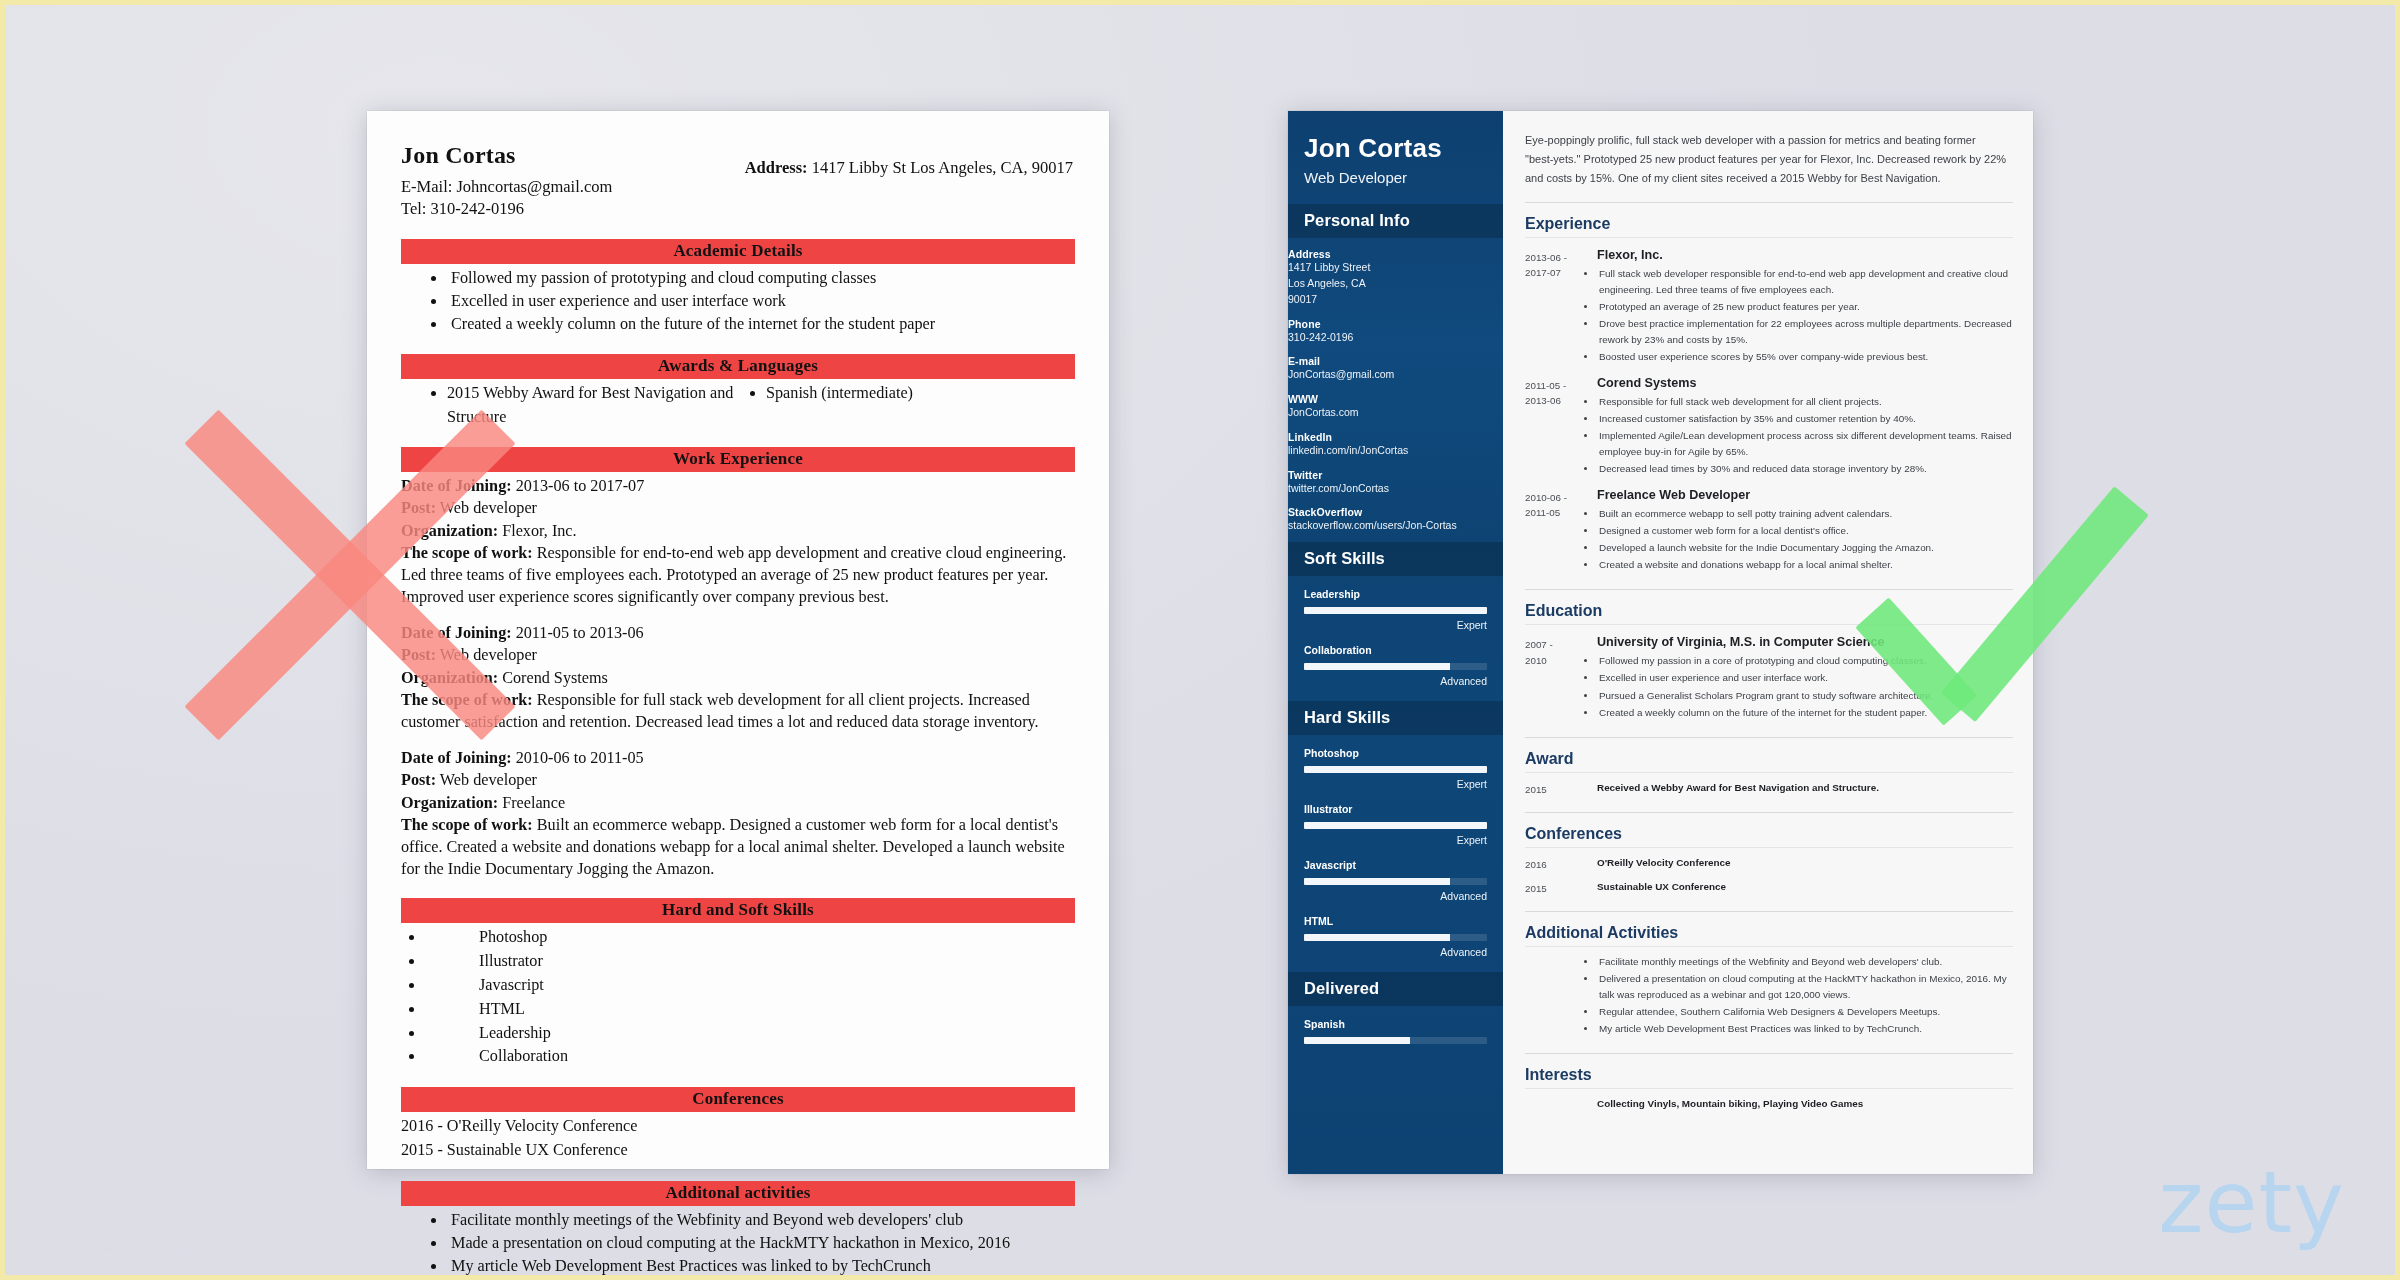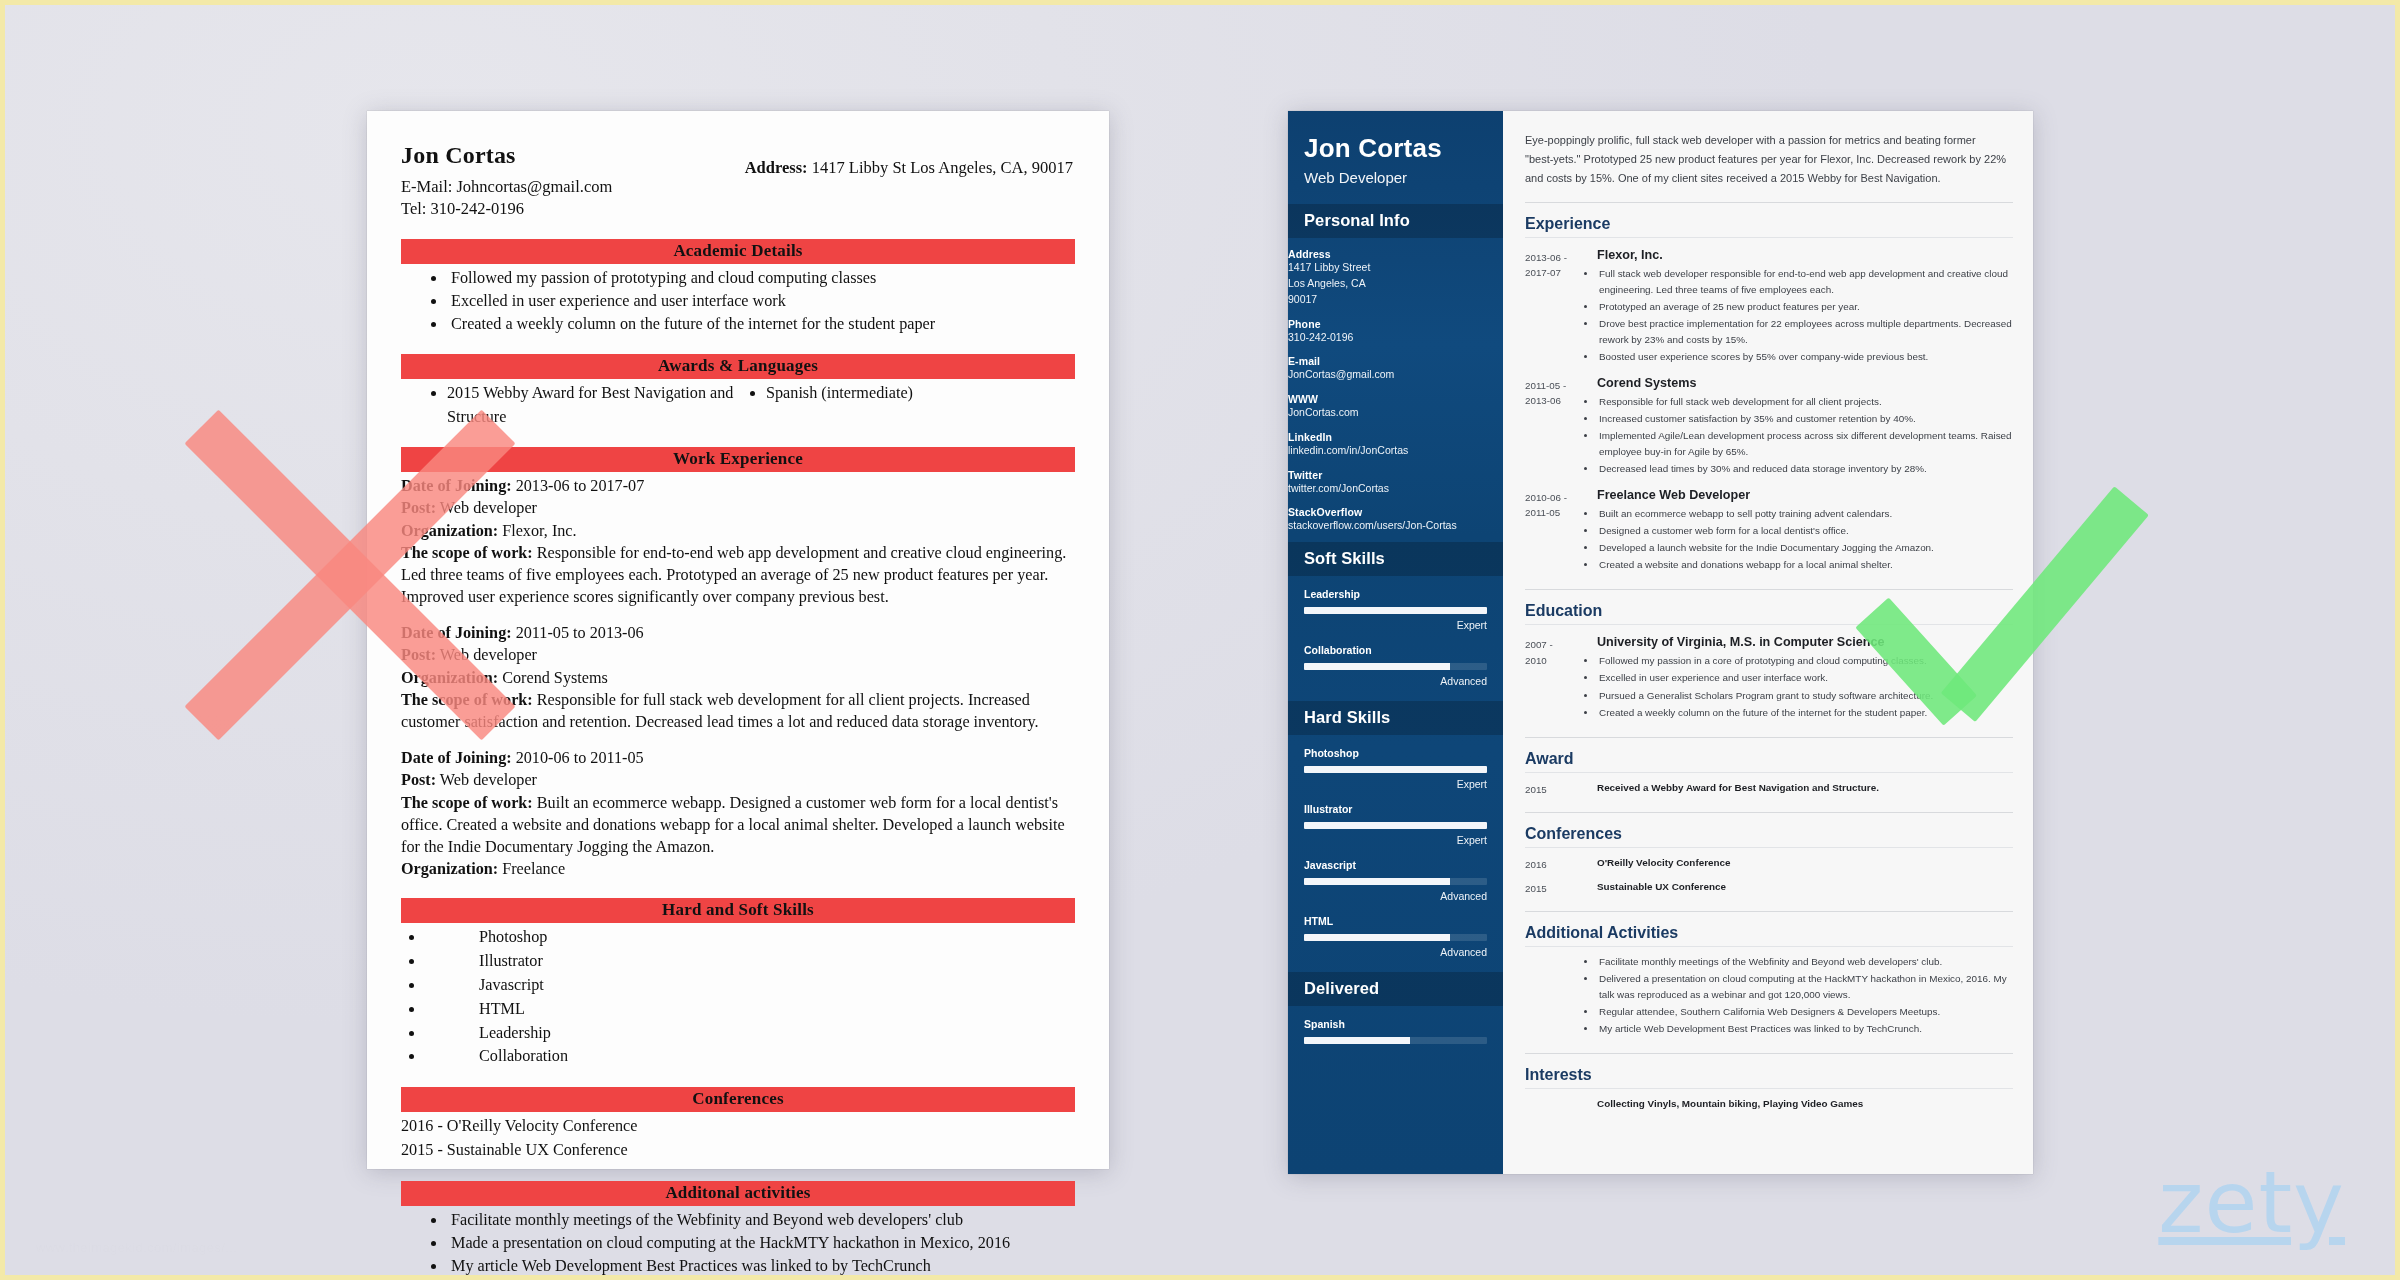--- a/index.html
+++ b/index.html
@@ -154,21 +154,21 @@
     width: 270px; height: 45px;
     left: 88px; top: 255px;
     transform: rotate(-50deg); transform-origin: left center;
   }
 
   
   #zety-logo {
     position: absolute; right: 55px; bottom: 28px;
     font-size: 86px; color: #a9d2f2; opacity: .72;
     font-family: "DejaVu Sans", sans-serif;
-    letter-spacing: 1px; z-index: 20; text-decoration: underline;
+    letter-spacing: 1px; z-index: 20;
   }
   #src-watermark {
     position: absolute; left: 36px; bottom: 25px;
     font-size: 13px; color: #dcdce5; opacity: .9;
     letter-spacing: .4px; z-index: 20;
   }
 </style>
 </head>
 <body>
 
@@ -230,24 +230,24 @@
       <span>Corend Systems</span></div>
     <div><b>The scope of work:</b>
       <span>Responsible for full stack web development for all client projects. Increased customer satisfaction and retention. Decreased lead times a lot and reduced data storage inventory.</span></div>
   </div>
 
   <div class="l-exp-block">
     <div><b>Date of Joining:</b>
       <span>2010-06 to 2011-05</span></div>
     <div><b>Post:</b>
       <span>Web developer</span></div>
+    <div><b>Organization:</b>
+      <span>Freelance</span></div>
     <div><b>The scope of work:</b>
       <span>Built an ecommerce webapp. Designed a customer web form for a local dentist's office. Created a website and donations webapp for a local animal shelter. Developed a launch website for the Indie Documentary Jogging the Amazon.</span></div>
-    <div><b>Organization:</b>
-      <span>Freelance</span></div>
   </div>
 
   <div class="l-band">Hard and Soft Skills</div>
   <ul class="l-skills">
     <li>Photoshop</li>
     <li>Illustrator</li>
     <li>Javascript</li>
     <li>HTML</li>
     <li>Leadership</li>
     <li>Collaboration</li>

